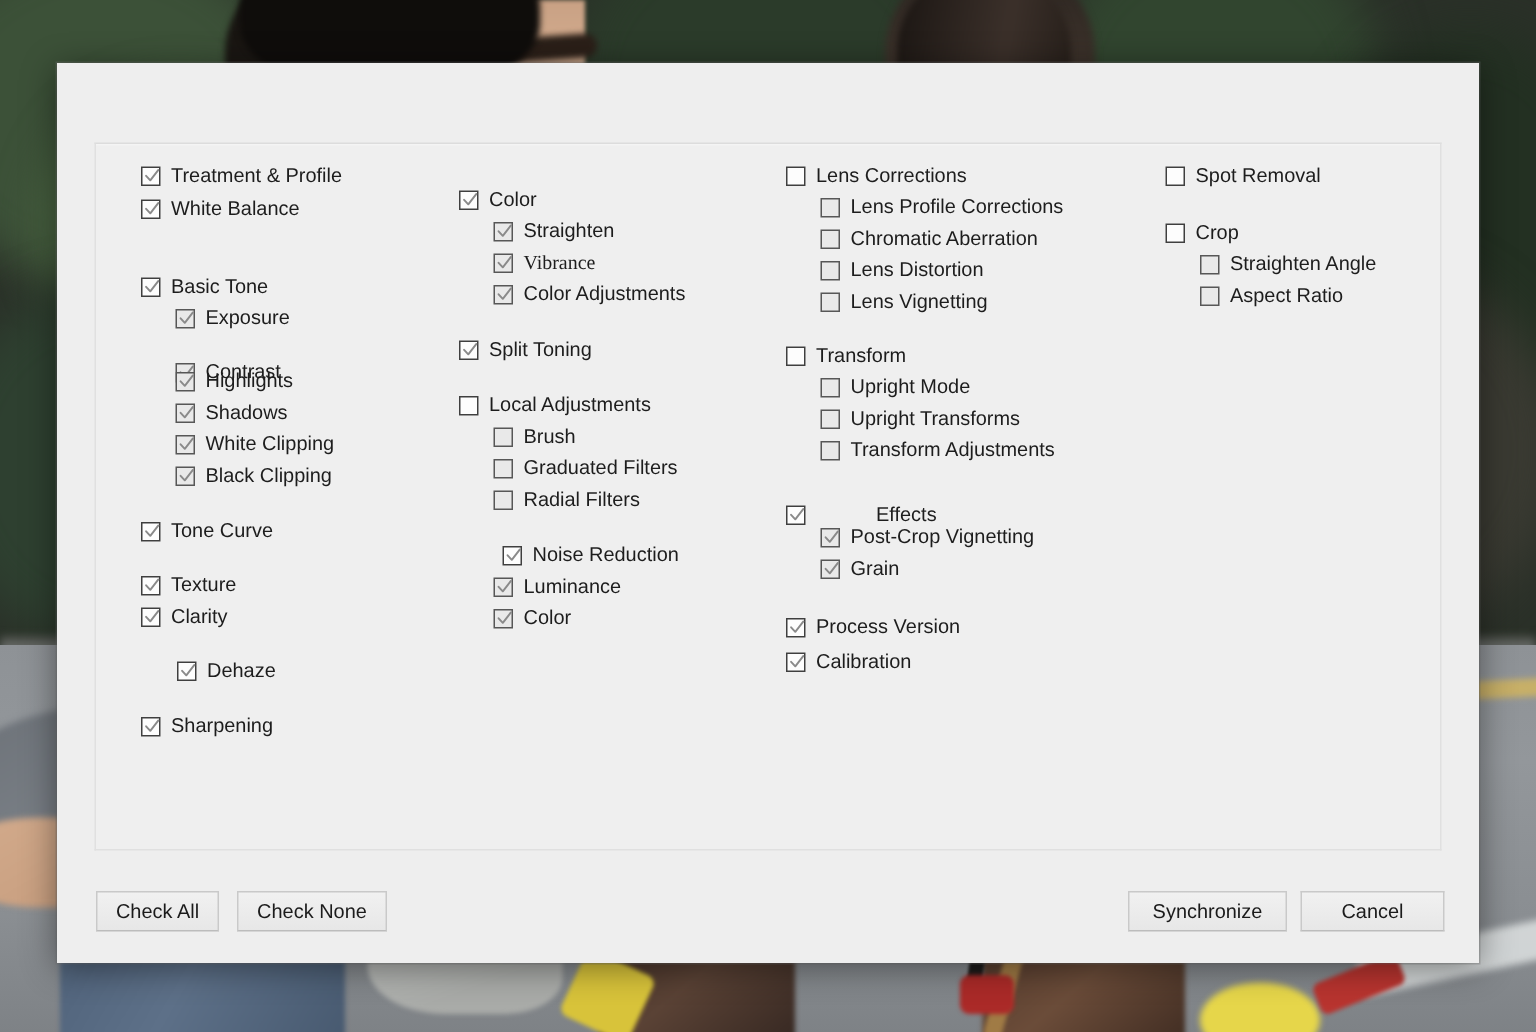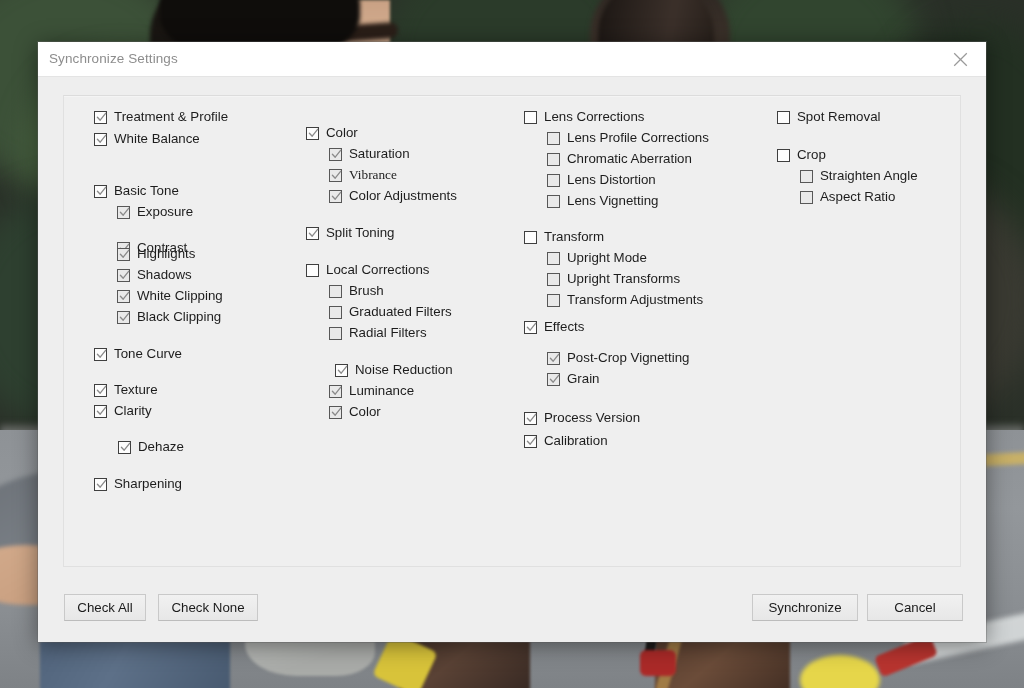--- a/index.html
+++ b/index.html
@@ -292,28 +292,20 @@
   <div class="bike-bar"></div>
   <div class="bike-bar2"></div>
   <div class="bike-yellow"></div>
   <div class="bike-yellow2"></div>
   <div class="bike-red"></div>
   <div class="bike-red2"></div>
 </div>
 
 <div id="dialog">
 
-  <div id="titlebar">
-    <div id="title-text">Synchronize Settings</div>
-    <div id="close-btn">
-      <svg width="15" height="15" viewBox="0 0 15 15" aria-hidden="true">
-        <path d="M1.2 1.2 L13.8 13.8 M13.8 1.2 L1.2 13.8" stroke="#9a9a9a" stroke-width="1.25" fill="none"></path>
-      </svg>
-    </div>
-  </div>
 
   <div id="panel">
     <div class="col col1">
         <div class="cbrow" style="top: 14px;">
           <span class="box">
             <svg class="tick" viewBox="0 0 11 11" aria-hidden="true">
               <path d="M1.4 5.2 L4.2 8.2 L9.6 1.3" stroke="#8a8a8a" stroke-width="1.3" fill="none" stroke-linecap="round" stroke-linejoin="round"></path>
             </svg>
           </span>
           <span class="lbl">Treatment &amp; Profile</span>
@@ -431,21 +423,21 @@
             </svg>
           </span>
           <span class="lbl">Color</span>
         </div>
         <div class="cbrow sub" style="top: 51px;">
           <span class="box sub-box">
             <svg class="tick" viewBox="0 0 11 11" aria-hidden="true">
               <path d="M1.4 5.2 L4.2 8.2 L9.6 1.3" stroke="#8a8a8a" stroke-width="1.3" fill="none" stroke-linecap="round" stroke-linejoin="round"></path>
             </svg>
           </span>
-          <span class="lbl">Saturation</span>
+          <span class="lbl">Straighten</span>
         </div>
         <div class="cbrow sub" style="top: 72px; font-family: Liberation Serif, serif;">
           <span class="box sub-box">
             <svg class="tick" viewBox="0 0 11 11" aria-hidden="true">
               <path d="M1.4 5.2 L4.2 8.2 L9.6 1.3" stroke="#8a8a8a" stroke-width="1.3" fill="none" stroke-linecap="round" stroke-linejoin="round"></path>
             </svg>
           </span>
           <span class="lbl">Vibrance</span>
         </div>
         <div class="cbrow sub" style="top: 93px;">
@@ -459,21 +451,21 @@
         <div class="cbrow" style="top: 130px;">
           <span class="box">
             <svg class="tick" viewBox="0 0 11 11" aria-hidden="true">
               <path d="M1.4 5.2 L4.2 8.2 L9.6 1.3" stroke="#8a8a8a" stroke-width="1.3" fill="none" stroke-linecap="round" stroke-linejoin="round"></path>
             </svg>
           </span>
           <span class="lbl">Split Toning</span>
         </div>
         <div class="cbrow" style="top: 167px;">
           <span class="box"></span>
-          <span class="lbl">Local Corrections</span>
+          <span class="lbl">Local Adjustments</span>
         </div>
         <div class="cbrow sub" style="top: 188px;">
           <span class="box sub-box"></span>
           <span class="lbl">Brush</span>
         </div>
         <div class="cbrow sub" style="top: 209px;">
           <span class="box sub-box"></span>
           <span class="lbl">Graduated Filters</span>
         </div>
         <div class="cbrow sub" style="top: 230px;">
@@ -535,21 +527,21 @@
           <span class="lbl">Upright Mode</span>
         </div>
         <div class="cbrow sub" style="top: 176px;">
           <span class="box sub-box"></span>
           <span class="lbl">Upright Transforms</span>
         </div>
         <div class="cbrow sub" style="top: 197px;">
           <span class="box sub-box"></span>
           <span class="lbl">Transform Adjustments</span>
         </div>
-        <div class="cbrow" style="top: 224px;">
+        <div class="cbrow" style="top: 240px; gap: 40px;">
           <span class="box">
             <svg class="tick" viewBox="0 0 11 11" aria-hidden="true">
               <path d="M1.4 5.2 L4.2 8.2 L9.6 1.3" stroke="#8a8a8a" stroke-width="1.3" fill="none" stroke-linecap="round" stroke-linejoin="round"></path>
             </svg>
           </span>
           <span class="lbl">Effects</span>
         </div>
         <div class="cbrow sub" style="top: 255px;">
           <span class="box sub-box">
             <svg class="tick" viewBox="0 0 11 11" aria-hidden="true">

